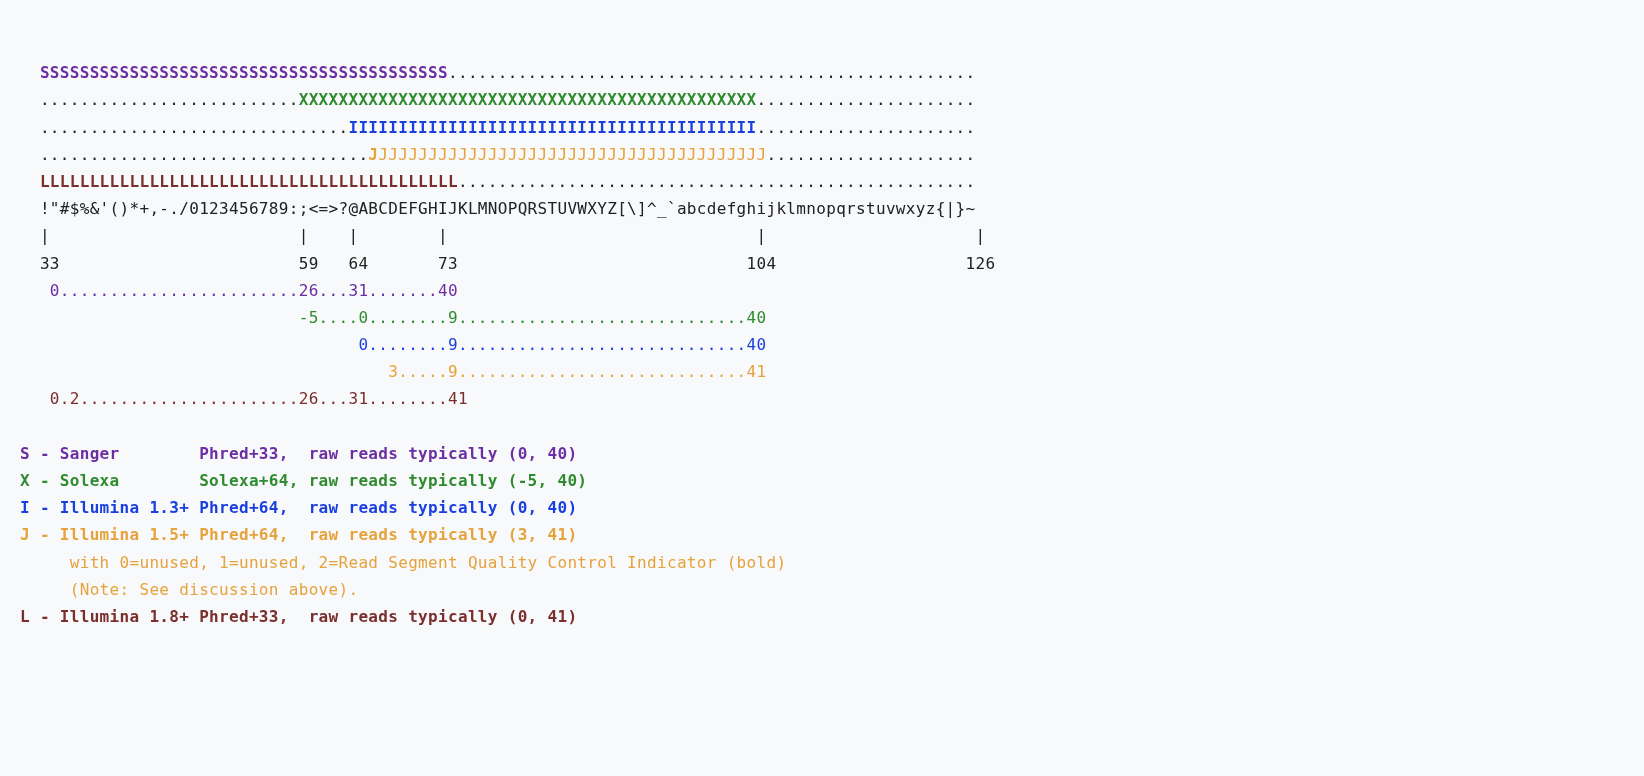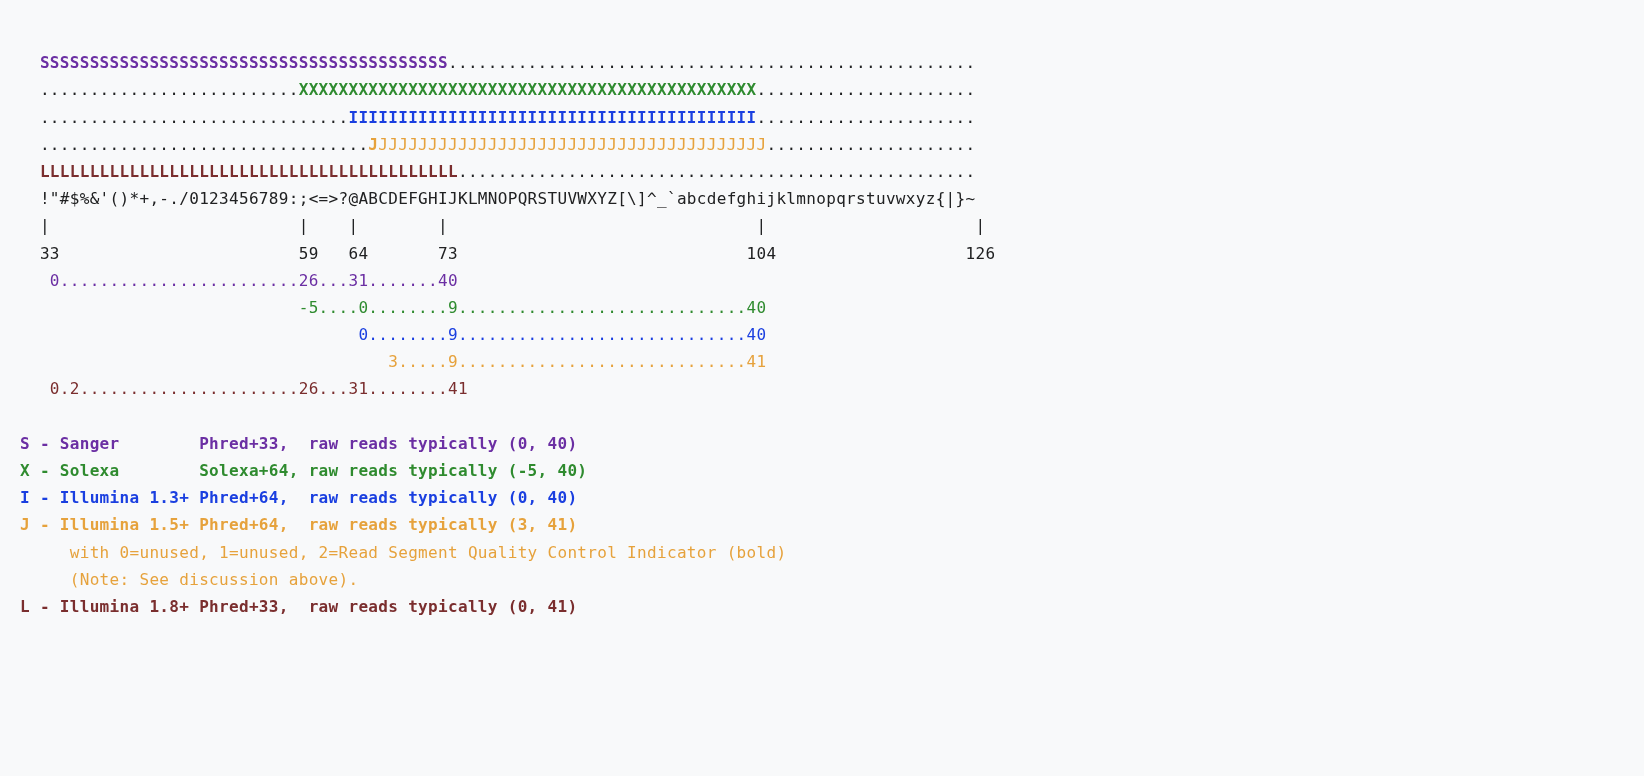--- a/index.html
+++ b/index.html
@@ -4,21 +4,21 @@
 <style>
   html, body {
     margin: 0;
     padding: 0;
     background: #f8f9fa;
     font-family: "Menlo", "Consolas", "DejaVu Sans Mono", monospace;
     font-size: 16px;
     color: #202122;
   }
   .wrap {
-    padding: 22px 0 40px 20px;
+    padding: 32px 0 40px 20px;
     white-space: pre;
     line-height: 1.7;
     letter-spacing: 0.02em;
   }
   .S { color: #6b2fa3; }   
   .X { color: #2f8b2f; }   
   .I { color: #1a3fe0; }   
   .J { color: #e6a23c; }   
   .L { color: #7a2e2e; }   
   .K { color: #202122; }   

